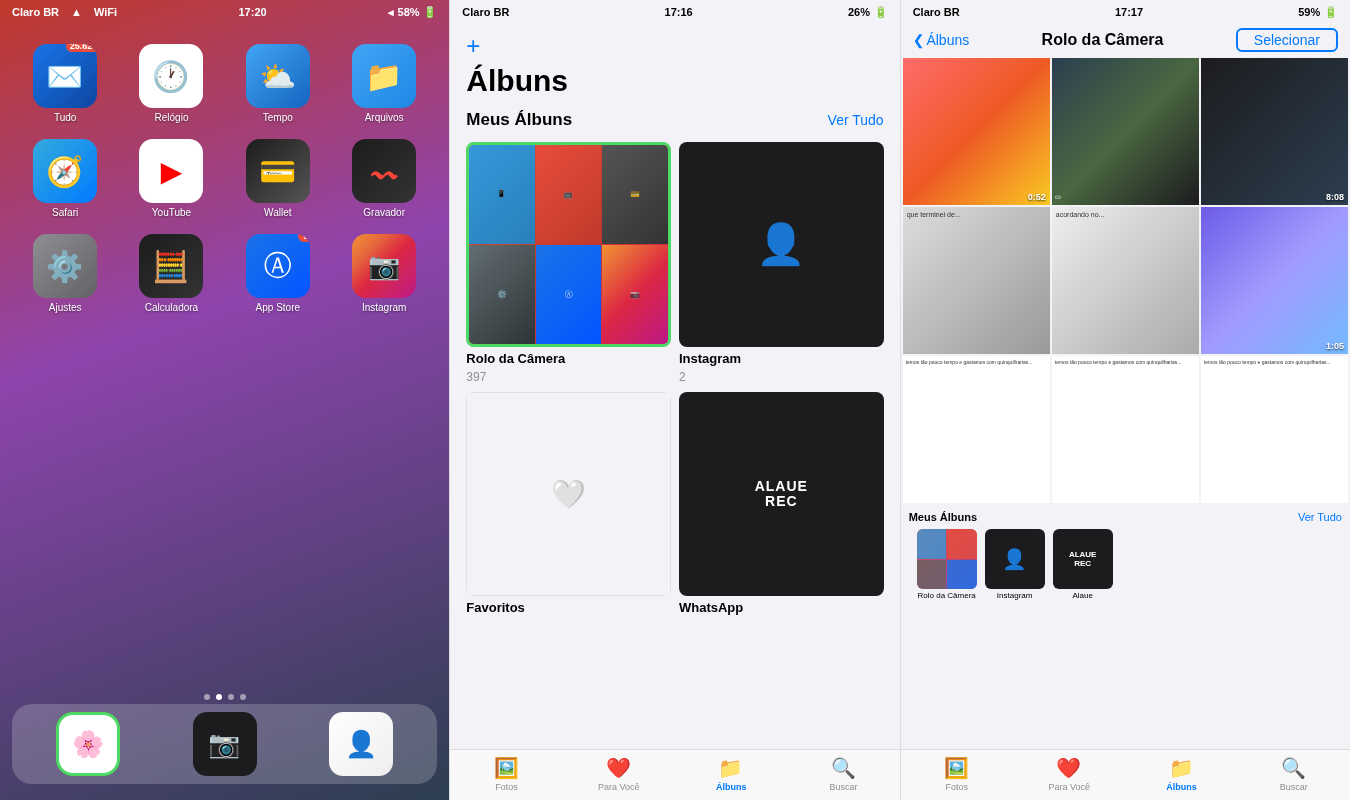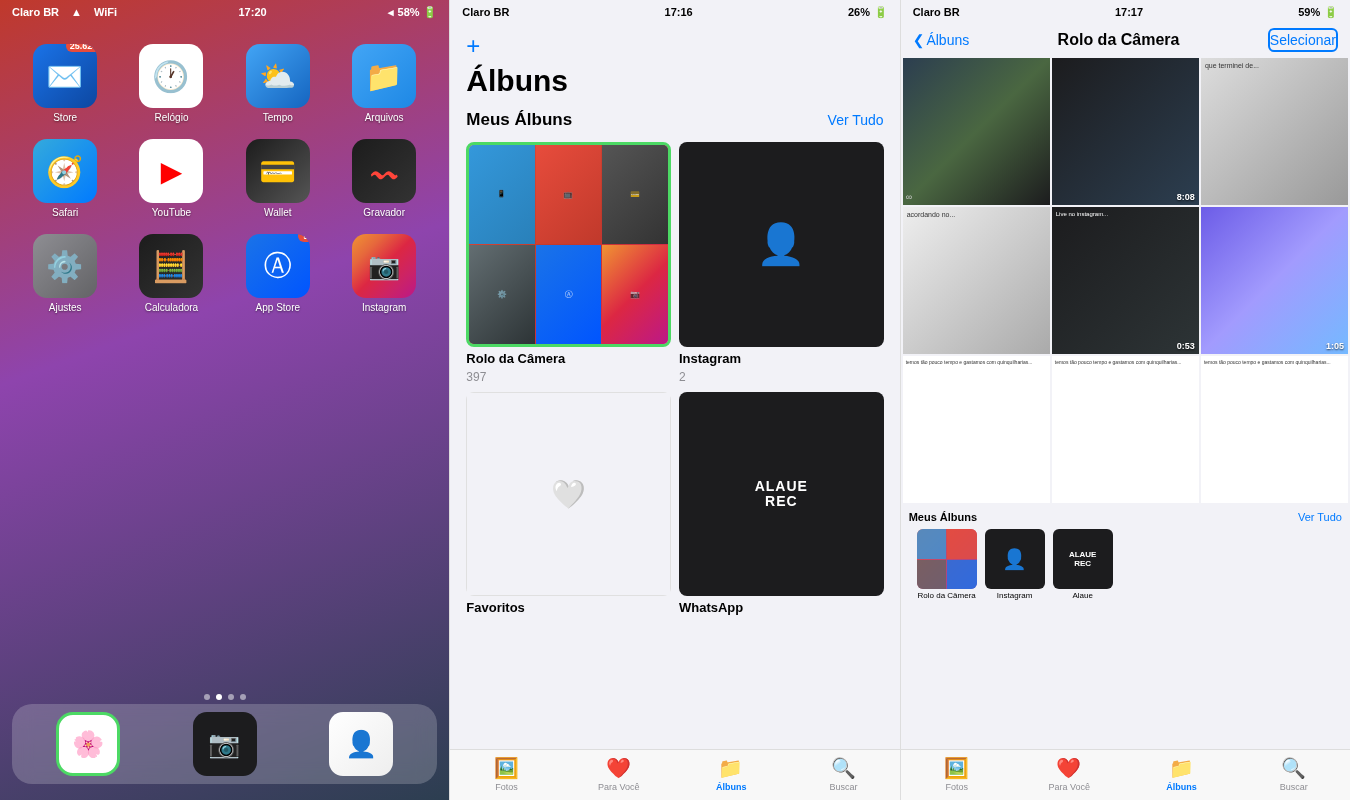--- a/index.html
+++ b/index.html
@@ -307,21 +307,21 @@
     }
     .nav-title {
       font-size: 16px;
       font-weight: 600;
       color: #000;
     }
     .nav-action {
       color: #007aff;
       font-size: 14px;
       border: 2px solid #007aff;
-      padding: 2px 0;
+      padding: 2px 16px;
       border-radius: 6px;
       cursor: pointer;
     }
 
     .photo-grid {
       display: grid;
       grid-template-columns: repeat(3, 1fr);
       gap: 2px;
       padding: 2px;
       overflow-y: auto;
@@ -412,21 +412,21 @@
     </div>
   </div>
 
   <div class="app-grid">
 
     <div class="app-item">
       <div class="app-icon icon-mail">
         <span>✉️</span>
         <span class="badge">25.624</span>
       </div>
-      <span class="app-label">Store</span>
+      <span class="app-label">Tudo</span>
     </div>
 
     <div class="app-item">
       <div class="app-icon icon-clock" style="background:#fff;color:#000;">
         <span style="font-size:30px;">🕐</span>
       </div>
       <span class="app-label">Relógio</span>
     </div>
 
     <div class="app-item">
@@ -636,38 +636,37 @@
     <div class="nav-back">
       <span>❮</span>
       <span>Álbuns</span>
     </div>
     <span class="nav-title">Rolo da Câmera</span>
     <div class="nav-action">Selecionar</div>
   </div>
 
   <div class="photo-grid">
 
+    <div class="photo-cell pc-1">
+      <span class="photo-duration">0:52</span>
+    </div>
     <div class="photo-cell pc-2" style="background:linear-gradient(135deg,#2c3e50,#4a6741,#1c1c1e);">
       <span style="font-size:9px;color:#ccc;position:absolute;bottom:3px;left:3px;">∞</span>
     </div>
     <div class="photo-cell pc-3" style="background:linear-gradient(135deg,#1c1c1e,#2c3e50);">
       <span class="photo-duration">8:08</span>
     </div>
 
     <div class="photo-cell" style="background:linear-gradient(135deg,#ddd,#bbb,#999);">
       <div style="padding:4px;font-size:7px;color:#333;">que terminei de...</div>
     </div>
     <div class="photo-cell" style="background:linear-gradient(135deg,#eee,#ccc,#aaa);">
       <div style="padding:4px;font-size:7px;color:#333;">acordando no...</div>
     </div>
 
-    <div class="photo-cell" style="background:linear-gradient(135deg,#1c1c1e,#2d3436);color:#fff;padding:4px;">
-      <div style="font-size:6px;">Live no instagram...</div>
-      <span class="photo-duration">0:53</span>
-    </div>
     <div class="photo-cell pc-8" style="background:linear-gradient(135deg,#6c5ce7,#a29bfe,#74b9ff);">
       <span class="photo-duration">1:05</span>
     </div>
 
     <div class="photo-cell" style="background:#fff;padding:3px;">
       <div style="font-size:5px;color:#333;line-height:1.4;">temos tão pouco tempo e gastamos com quinquilharias...</div>
     </div>
     <div class="photo-cell" style="background:#fff;padding:3px;">
       <div style="font-size:5px;color:#333;line-height:1.4;">temos tão pouco tempo e gastamos com quinquilharias...</div>
     </div>

